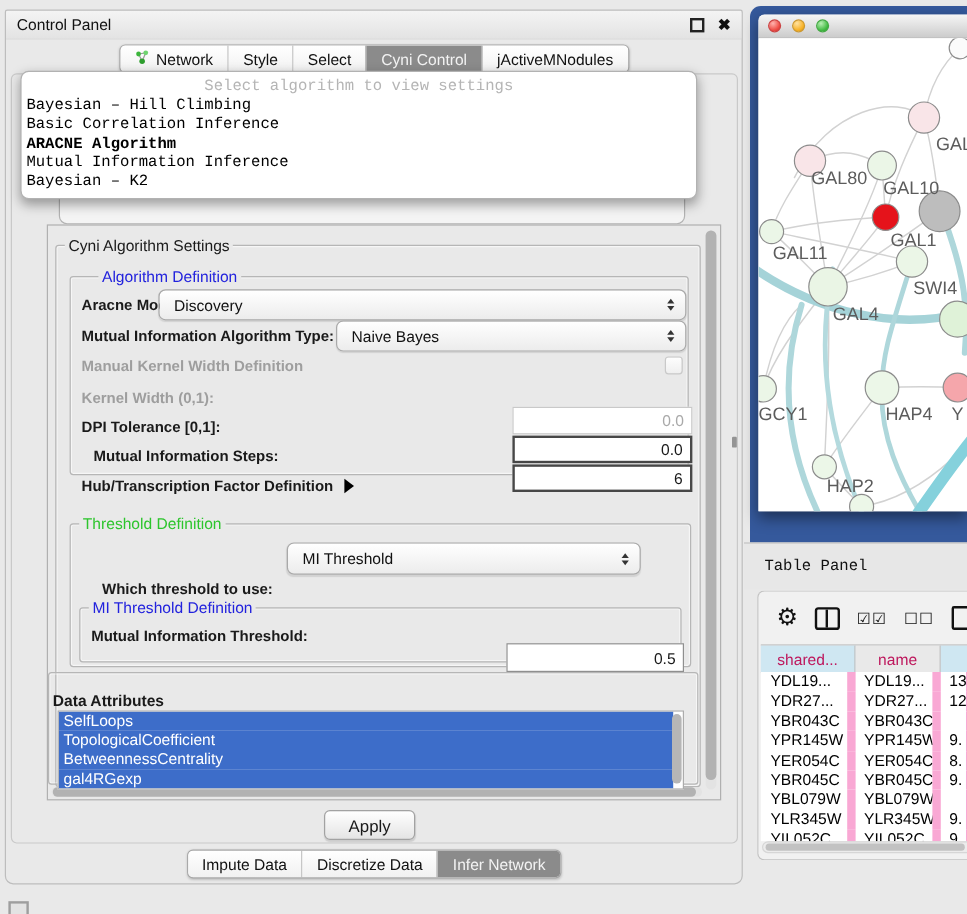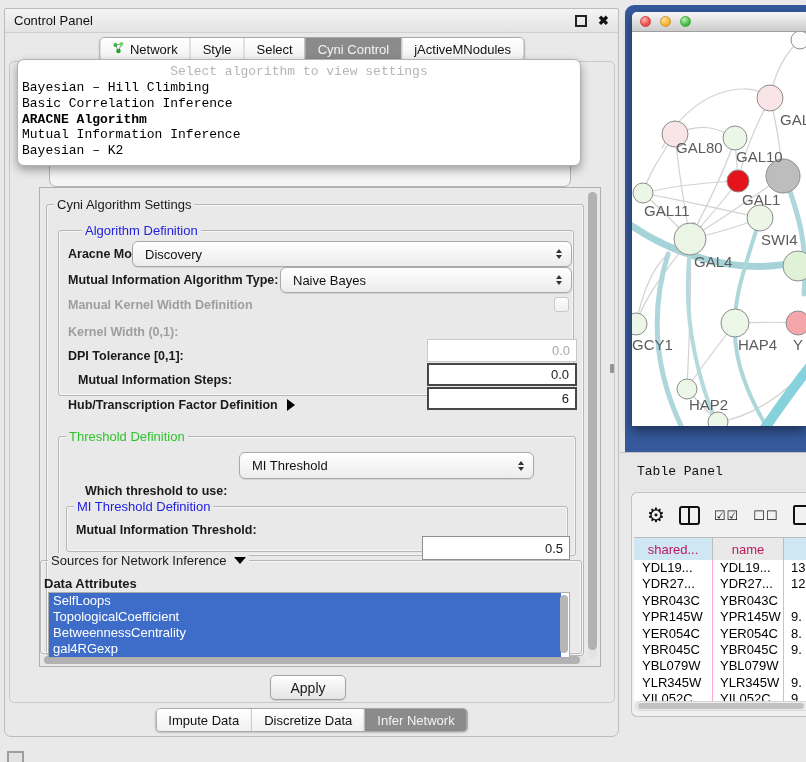--- a/index.html
+++ b/index.html
@@ -117,21 +117,21 @@
   .tpi-page{width:13px;height:16px;border:2px solid #111;border-radius:2px;}
 
   .tp-header{position:absolute;left:2px;top:44px;right:0;height:22px;display:flex;
              border-top:1px solid #bcbcbc;border-bottom:1px solid #bcbcbc;}
   .th{display:flex;align-items:center;justify-content:center;font-size:13px;color:#be185d;
       background:#e9e9e9;border-right:1px solid #bcbcbc;box-sizing:border-box;}
   .th.hl{background:#cfe7f2;}
   .th.c1{width:79px;} .th.c2{width:71px;} .th.c3{flex:1;}
   .tp-rows{position:absolute;left:2px;top:67px;right:0;height:141px;background:#fff;overflow:hidden;}
   .tp-row{display:flex;height:16.4px;}
-  .td{font-size:13px;line-height:16.4px;color:#000;border-right:1px solid #f9a8d4;box-sizing:border-box;
+  .td{font-size:13px;line-height:16.4px;color:#000;border-right:7px solid #f9a8d4;box-sizing:border-box;
       white-space:nowrap;overflow:hidden;}
   .td.c1{width:79px;padding-left:8px;} .td.c2{width:71px;padding-left:7px;} .td.c3{flex:1;padding-left:7px;}
   .tp-hsb{position:absolute;left:3px;top:208px;width:177px;height:10px;background:#ececec;border-radius:5px;
           border:1px solid #d6d6d6;box-sizing:border-box;z-index:5;}
   .tp-hsb-thumb{position:absolute;left:2px;top:1px;width:166px;height:6px;background:#c2c2c2;border-radius:3px;}
 </style>
 </head>
 <body>
 
 <div id="stage">
@@ -249,24 +249,20 @@
 
       <div class="gbox" style="left:26px;top:318px;width:500px;height:44px;"></div>
       <span class="gtitle blue" style="left:34px;top:311px;">MI Threshold Definition</span>
 
       <span class="flabel" style="left:36px;top:335px;">Mutual Information Threshold:</span>
       <div class="tfield mid" style="left:382px;top:328px;width:140px;height:22px;">
         <span>0.5</span>
       </div>
 
       <div class="gbox" style="left:0px;top:372px;width:540px;height:92px;"></div>
-      <span class="gtitle src-title" style="left:8px;top:365px;">
-        <span>Sources for Network Inference</span>
-        <span class="tri-down"></span>
-      </span>
       <span class="flabel" style="left:4px;top:388px;font-size:13px;">Data Attributes</span>
 
       <div class="attr-list">
         <div id="attr-items">
             <div class="attr-item" style="background: rgb(61, 109, 201);">SelfLoops</div>
             <div class="attr-item" style="background: rgb(61, 109, 201);">TopologicalCoefficient</div>
             <div class="attr-item" style="background: rgb(61, 109, 201);">BetweennessCentrality</div>
             <div class="attr-item" style="background: rgb(61, 109, 201);">gal4RGexp</div>
           </div>
         <span class="attr-vsb"></span>

